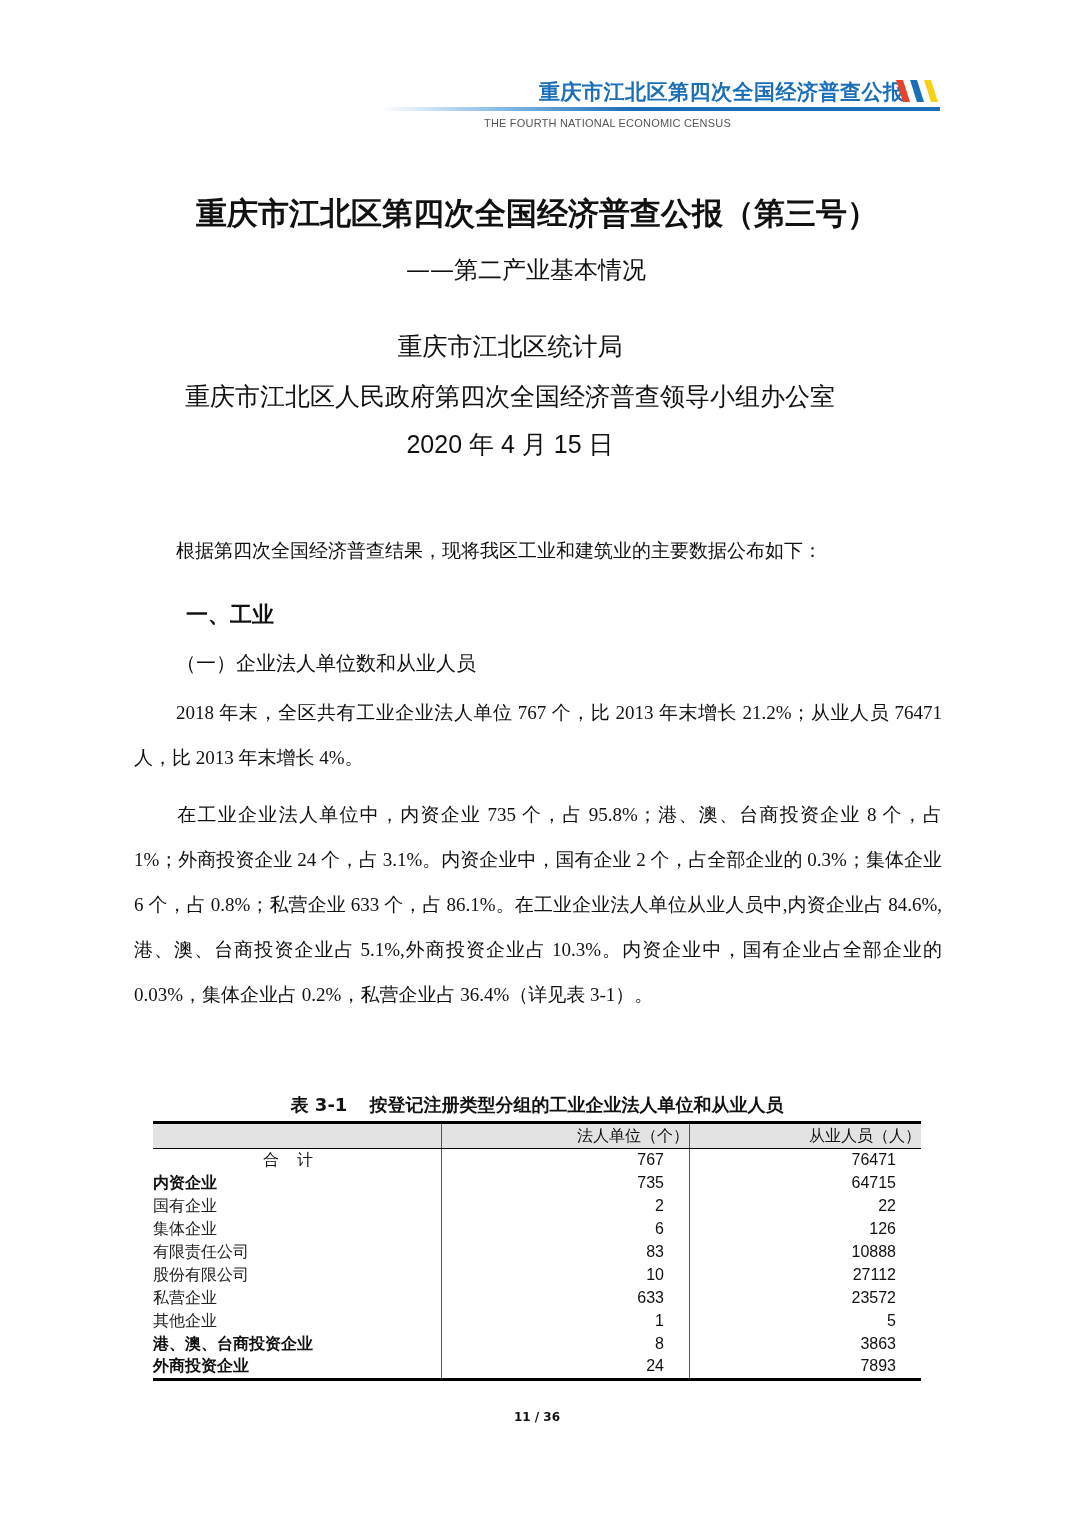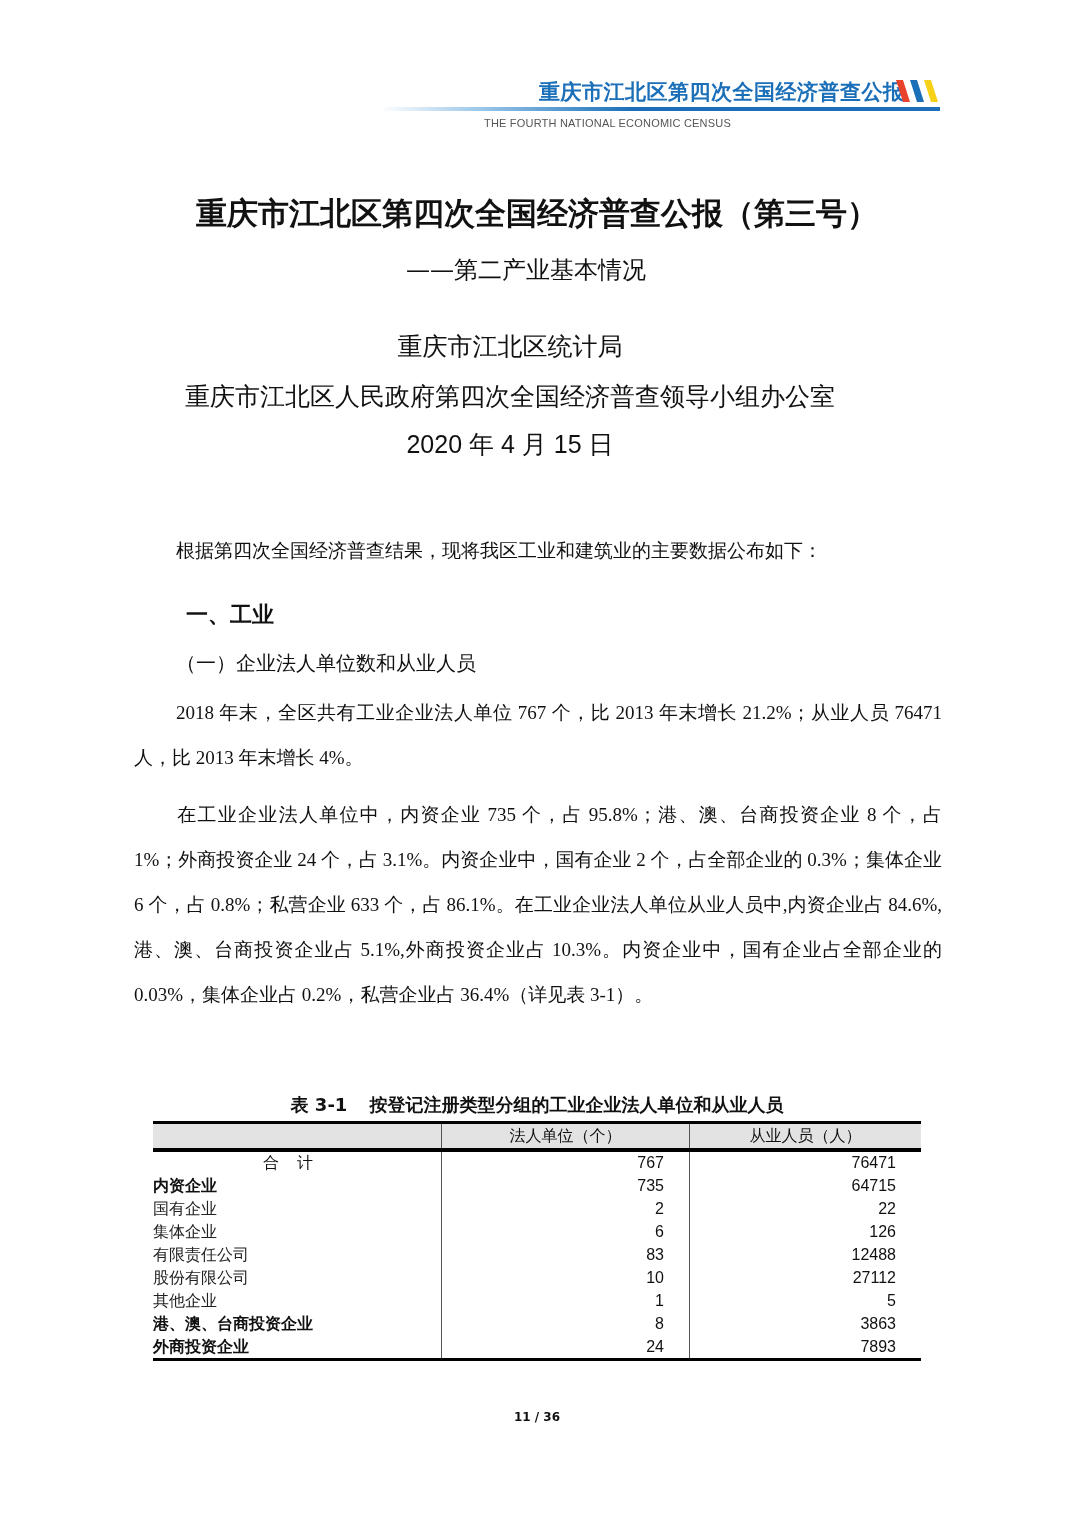--- a/index.html
+++ b/index.html
@@ -36,21 +36,21 @@
     .p2 { top: 792px; }
 
     
     .tbl-caption { position: absolute; left: 0; width: 1074px; top: 1093px; text-align: center;
                    font-size: 18px; font-weight: bold; font-family: "DejaVu Sans", sans-serif; }
     .tbl-caption .gap { display: inline-block; width: 22px; }
     table.data { position: absolute; left: 153px; top: 1121px; width: 768px; border-collapse: collapse;
                  font-family: "Liberation Sans", "DejaVu Sans", sans-serif; font-size: 16px; }
     table.data thead tr { background: #e3e3e3; }
     table.data thead th { font-weight: normal; height: 24px; padding: 0; border-top: 3px solid #000;
-                          border-bottom: 4px solid #000000; text-align: center; }
+                          border-bottom: 1px solid #000000; text-align: right; }
     table.data th.c1, table.data td.c1 { width: 288px; }
     table.data th.c2, table.data td.c2 { width: 222px; border-left: 1px solid #555; }
     table.data th.c3, table.data td.c3 { border-left: 1px solid #555; }
     table.data tbody td { height: 22.9px; padding: 0; line-height: 20px; }
     table.data tbody td.c2, table.data tbody td.c3 { text-align: right; padding-right: 25px; }
     table.data tbody tr:last-child td { border-bottom: 3px solid #000; }
     td.lvl-total { text-align: center; letter-spacing: 18px; padding-left: 14px; }
     td.lvl-1 { padding-left: 50px; font-weight: bold; }
     td.lvl-2 { padding-left: 68px; color: #222; }
 
@@ -107,26 +107,31 @@
         <td class="c3">22</td>
       </tr>
       <tr>
         <td class="c1 lvl-2">集体企业</td>
         <td class="c2">6</td>
         <td class="c3">126</td>
       </tr>
       <tr>
         <td class="c1 lvl-2">有限责任公司</td>
         <td class="c2">83</td>
-        <td class="c3">12488</td>
+        <td class="c3">10888</td>
       </tr>
       <tr>
         <td class="c1 lvl-2">股份有限公司</td>
         <td class="c2">10</td>
         <td class="c3">27112</td>
+      </tr>
+      <tr>
+        <td class="c1 lvl-2">私营企业</td>
+        <td class="c2">633</td>
+        <td class="c3">23572</td>
       </tr>
       <tr>
         <td class="c1 lvl-2">其他企业</td>
         <td class="c2">1</td>
         <td class="c3">5</td>
       </tr>
       <tr>
         <td class="c1 lvl-1">港、澳、台商投资企业</td>
         <td class="c2">8</td>
         <td class="c3">3863</td>

